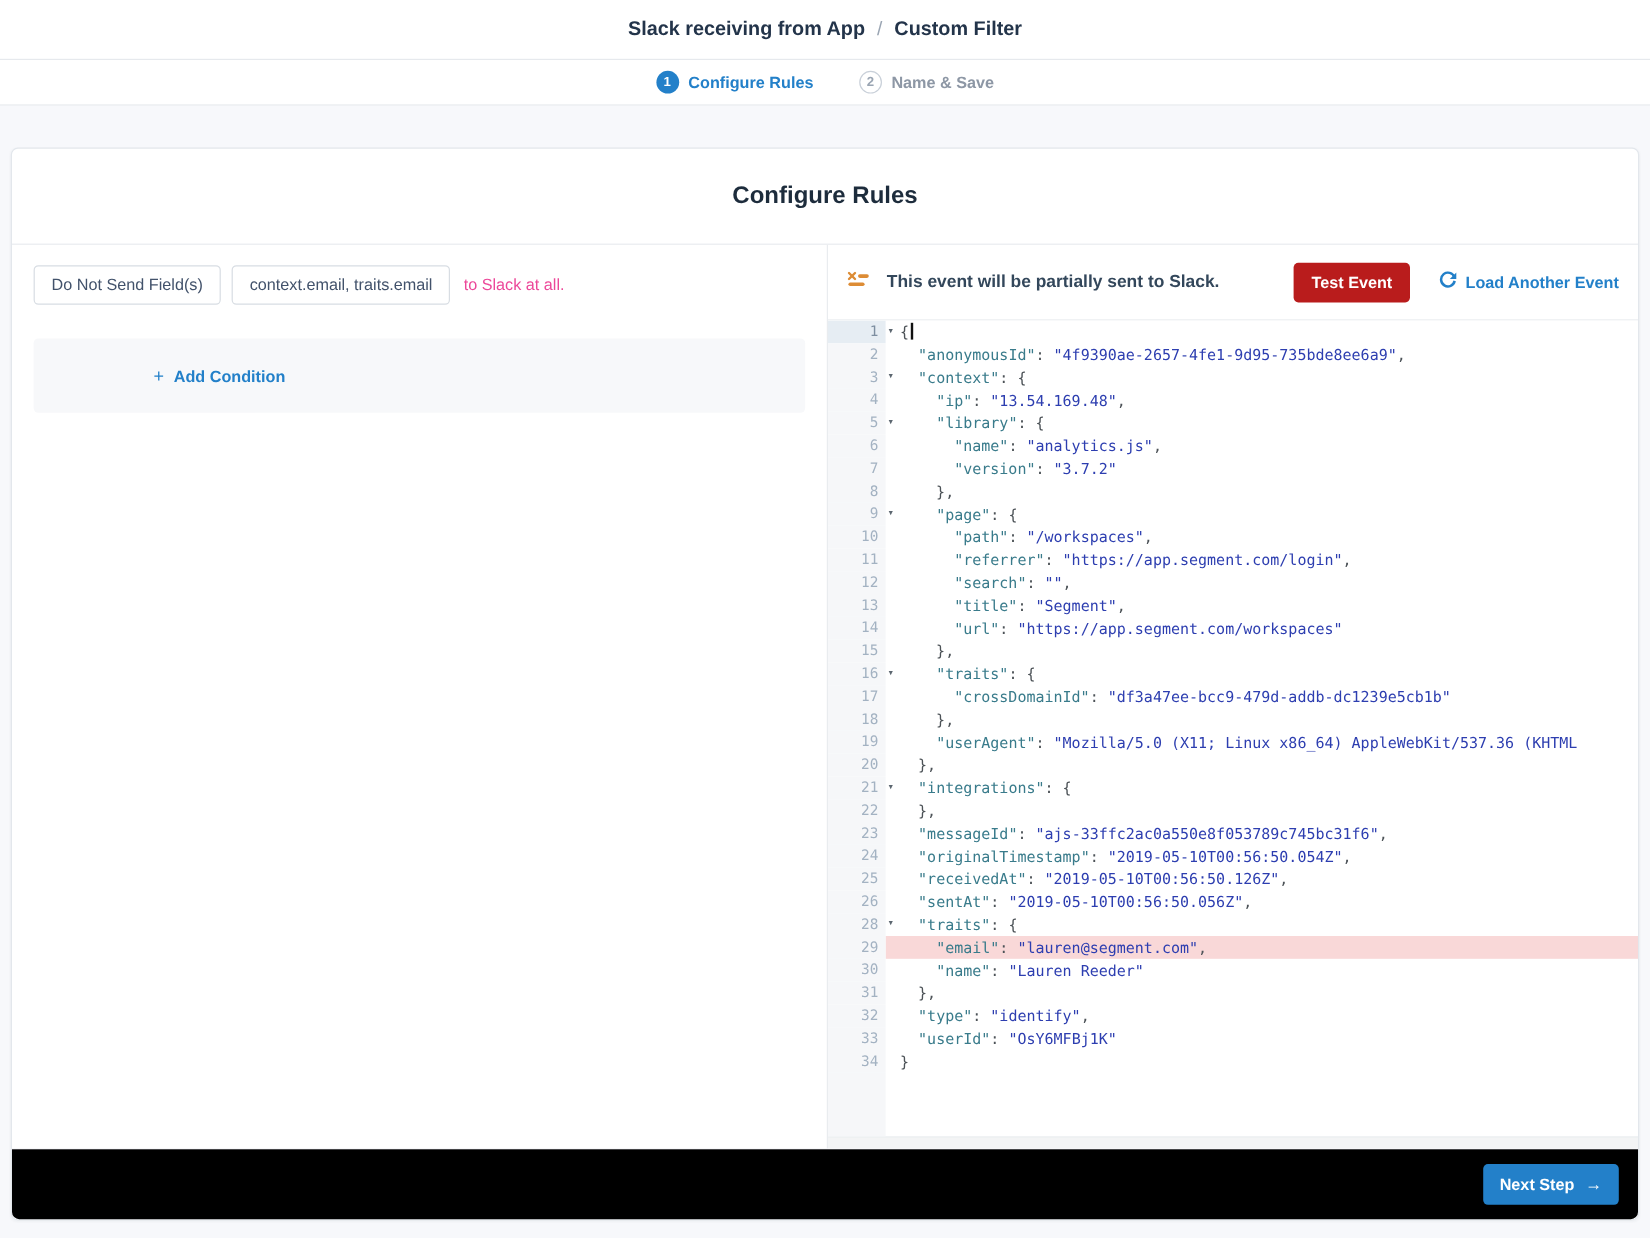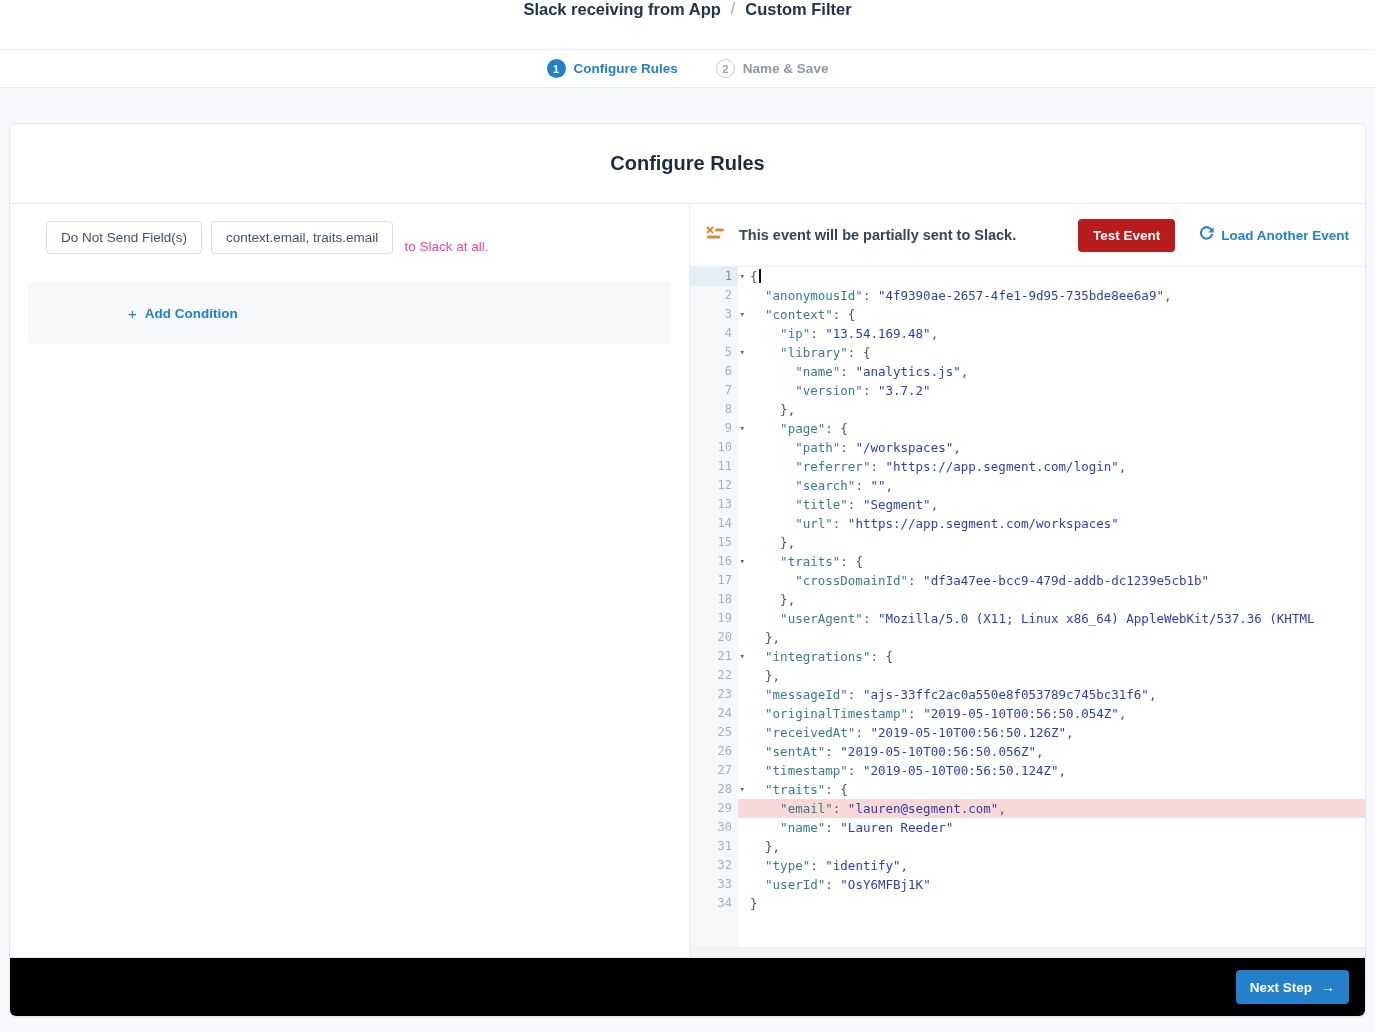--- a/index.html
+++ b/index.html
@@ -1,19 +1,19 @@
 <!DOCTYPE html>
 <html><head>
 <meta charset="utf-8">
 <style>
   * { margin:0; padding:0; box-sizing:border-box; }
   html,body { width:1375px; height:1032px; background:#f7f8fb; font-family:"Liberation Sans",sans-serif; overflow:hidden; }
 
   
-  .topbar { height:50px; background:#fff; border-bottom:1px solid #e6e9ed; display:flex; align-items:flex-start; justify-content:center; }
+  .topbar { height:50px; background:#fff; border-bottom:1px solid #e6e9ed; display:flex; align-items:center; justify-content:center; }
   .crumb { font-size:16.5px; font-weight:600; color:#23344a; }
   .crumb-sep { font-size:16px; color:#9aa5b3; margin:0 10px; font-weight:400; }
 
   
   .stepbar { height:38px; background:#fff; border-bottom:1px solid #e6e9ed; display:flex; align-items:center; justify-content:center; gap:38px; }
   .step { display:flex; align-items:center; gap:8px; cursor:pointer; }
   .step-circle { width:19px; height:19px; border-radius:50%; font-size:11px; font-weight:700; display:flex; align-items:center; justify-content:center; }
   .step.active .step-circle { background:#2380c9; color:#fff; }
   .step.active .step-label { color:#2380c9; }
   .step.inactive .step-circle { background:#fff; color:#9aa5b3; border:1.5px solid #c9d0d9; }
@@ -21,21 +21,21 @@
   .step-label { font-size:13.5px; font-weight:700; }
 
   
   .card { margin:35px 9px 0 9px; height:894px; background:#fff; border:1px solid #e3e7ec; border-radius:6px; display:flex; flex-direction:column; box-shadow:0 1px 2px rgba(30,40,60,.04); }
   .card-title { height:80px; border-bottom:1px solid #e9ecef; display:flex; align-items:center; justify-content:center; font-size:20px; font-weight:700; color:#1d2c3c; }
 
   .card-body { flex:1; display:flex; min-height:0; }
 
   
   .left-panel { width:680px; border-right:1px solid #e9ecef; padding:17px 18px; }
-  .rule-row { display:flex; align-items:flex-end; gap:9px;margin-left:18px; }
+  .rule-row { display:flex; align-items:center; gap:9px; }
   .rule-btn { background:#fff; border:1px solid #d8dde3; border-radius:4px; padding:8px 14px; font-size:13.5px; color:#42526b; font-family:"Liberation Sans",sans-serif; cursor:pointer; }
   .rule-suffix { font-size:13.5px; color:#ec4899; margin-left:2px; }
   .add-box { margin-top:28px; background:#f7f8fa; border-radius:4px; height:62px; display:flex; align-items:center; padding-left:100px; }
   .add-link { color:#2380c9; font-size:13.5px; font-weight:600; cursor:pointer; display:flex; align-items:center; gap:8px; background:none; border:none; font-family:"Liberation Sans",sans-serif; }
   .add-plus { font-size:15px; font-weight:400; }
 
   
   .right-panel { flex:1; display:flex; flex-direction:column; min-width:0;justify-content:space-between; }
   .event-header { height:62px; display:flex; align-items:center; padding:0 16px; gap:10px; }
   .status-icon { flex:0 0 auto; margin-right:4px; }
@@ -226,24 +226,20 @@
           </div>
           <div class="ed-row">
             <div class="ed-gutter"><span class="ed-num">25</span></div>
             <div class="ed-content"><span class="seg-p">  </span><span class="seg-k">"receivedAt"</span><span class="seg-p">: </span><span class="seg-s">"2019-05-10T00:56:50.126Z"</span><span class="seg-p">,</span></div>
           </div>
           <div class="ed-row">
             <div class="ed-gutter"><span class="ed-num">26</span></div>
             <div class="ed-content"><span class="seg-p">  </span><span class="seg-k">"sentAt"</span><span class="seg-p">: </span><span class="seg-s">"2019-05-10T00:56:50.056Z"</span><span class="seg-p">,</span></div>
           </div>
           <div class="ed-row">
-            <div class="ed-gutter"><span class="ed-num">27</span></div>
-            <div class="ed-content"><span class="seg-p">  </span><span class="seg-k">"timestamp"</span><span class="seg-p">: </span><span class="seg-s">"2019-05-10T00:56:50.124Z"</span><span class="seg-p">,</span></div>
-          </div>
-          <div class="ed-row">
             <div class="ed-gutter"><span class="ed-num">28</span><span class="fold-arrow">▾</span></div>
             <div class="ed-content"><span class="seg-p">  </span><span class="seg-k">"traits"</span><span class="seg-p">: {</span></div>
           </div>
           <div class="ed-row">
             <div class="ed-gutter"><span class="ed-num">29</span></div>
             <div class="ed-content hl"><span class="seg-p">    </span><span class="seg-k">"email"</span><span class="seg-p">: </span><span class="seg-s">"lauren@segment.com"</span><span class="seg-p">,</span></div>
           </div>
           <div class="ed-row">
             <div class="ed-gutter"><span class="ed-num">30</span></div>
             <div class="ed-content"><span class="seg-p">    </span><span class="seg-k">"name"</span><span class="seg-p">: </span><span class="seg-s">"Lauren Reeder"</span></div>

